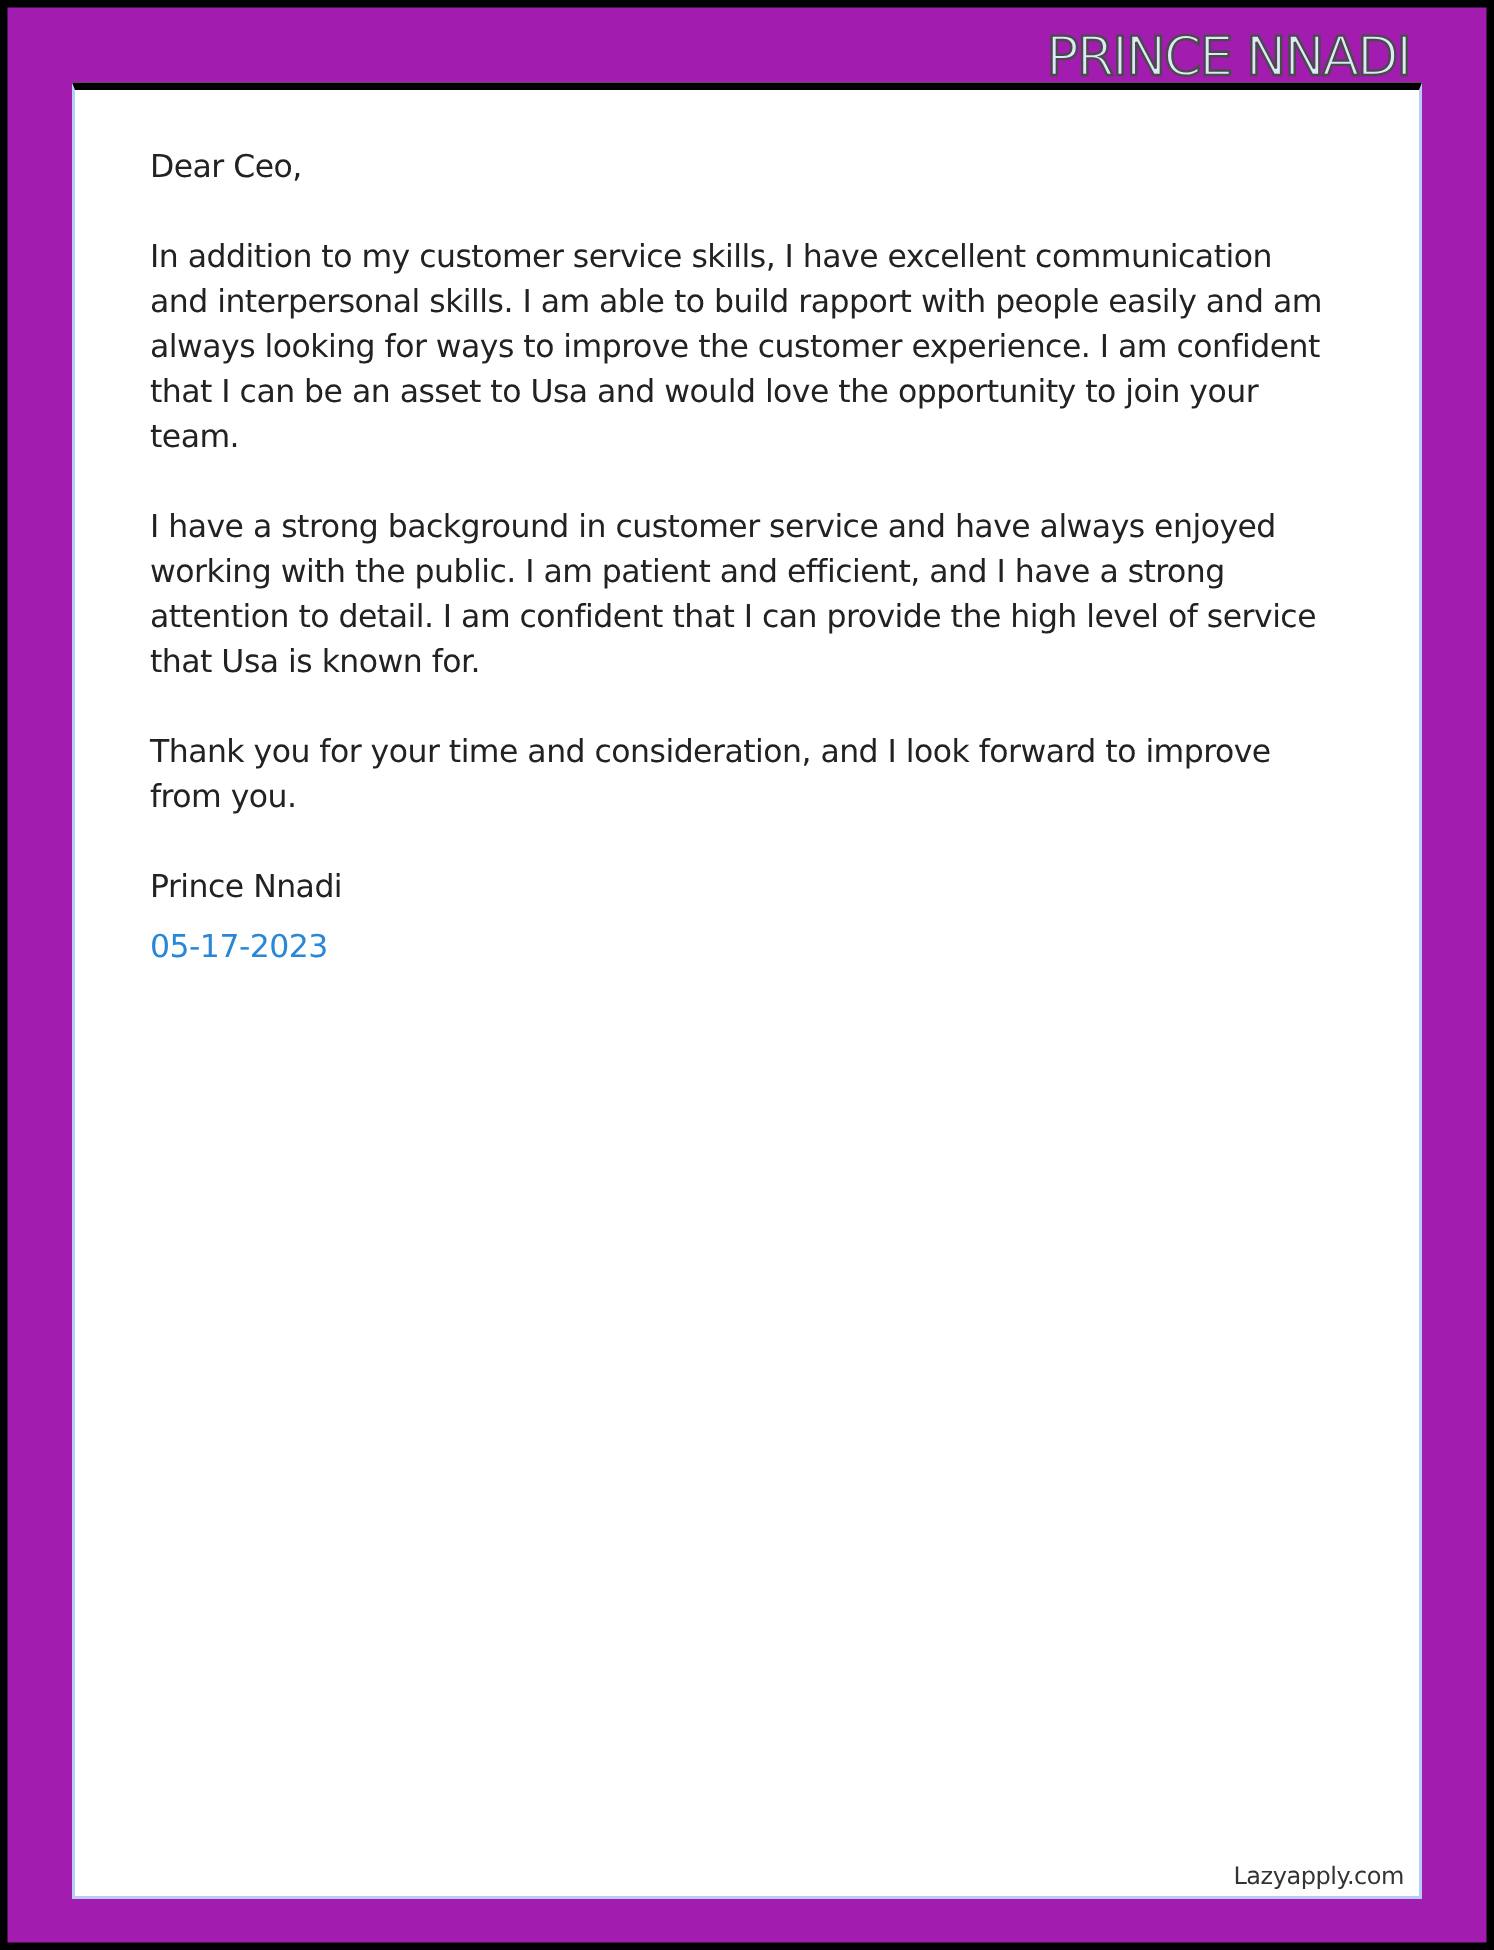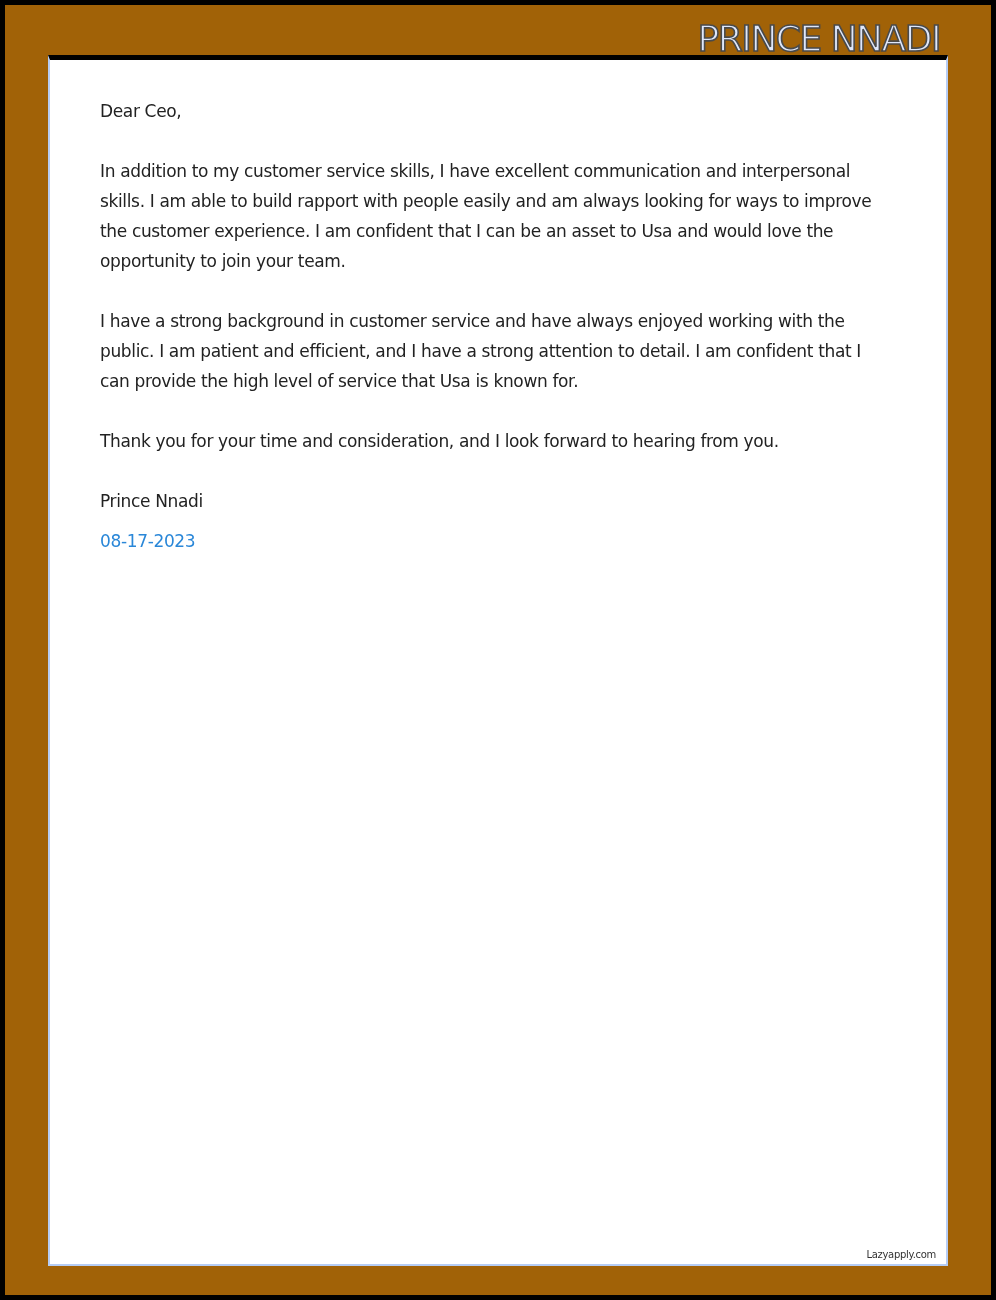--- a/index.html
+++ b/index.html
@@ -13,21 +13,21 @@
       overflow: hidden;
       background: #000000;
       font-family: "DejaVu Sans", sans-serif;
     }
     .frame {
       position: absolute;
       left: 5px;
       top: 5px;
       width: 986px;
       height: 1290px;
-      background: #a16207;
+      background: #a21caf;
     }
     .name-header {
       position: absolute;
       right: 51px;
       top: 14px;
       font-family: "DejaVu Sans", sans-serif;
       font-size: 36px;
       line-height: 40px;
       letter-spacing: -1.5px;
       color: #dfe7fa;
@@ -45,55 +45,55 @@
       border-right: 2px solid #b6cdf5;
       border-bottom: 2px solid #b6cdf5;
       border-top: 5px solid #000000;
     }
     .letter {
       position: absolute;
       left: 50px;
       top: 36px;
       width: 790px;
       font-family: "DejaVu Sans", sans-serif;
-      font-size: 17px;
+      font-size: 21px;
       line-height: 30px;
       color: #222222;
       letter-spacing: -0.35px;
     }
     .letter p {
       margin: 0 0 30px 0;
     }
     .letter p.signature {
       margin-bottom: 10px;
     }
     .letter .date {
       color: #2a87d8;
       margin: 0;
     }
     .watermark {
       position: absolute;
       right: 10px;
       bottom: 4px;
       font-family: "DejaVu Sans", sans-serif;
-      font-size: 10px;
+      font-size: 16px;
       letter-spacing: -0.3px;
       color: #333333;
     }
   </style>
 </head>
 <body>
 
 <div class="frame">
   <div class="name-header">PRINCE NNADI</div>
 
   <div class="paper">
     <div class="letter">
       <p>Dear Ceo,</p>
       <p>In addition to my customer service skills, I have excellent communication and interpersonal skills. I am able to build rapport with people easily and am always looking for ways to improve the customer experience. I am confident that I can be an asset to Usa and would love the opportunity to join your team.</p>
       <p>I have a strong background in customer service and have always enjoyed working with the public. I am patient and efficient, and I have a strong attention to detail. I am confident that I can provide the high level of service that Usa is known for.</p>
-      <p>Thank you for your time and consideration, and I look forward to hearing from you.</p>
+      <p>Thank you for your time and consideration, and I look forward to improve from you.</p>
       <p class="signature">Prince Nnadi</p>
-      <p class="date">08-17-2023</p>
+      <p class="date">05-17-2023</p>
     </div>
     <div class="watermark">Lazyapply.com</div>
   </div>
 </div>
 
 </body></html>

